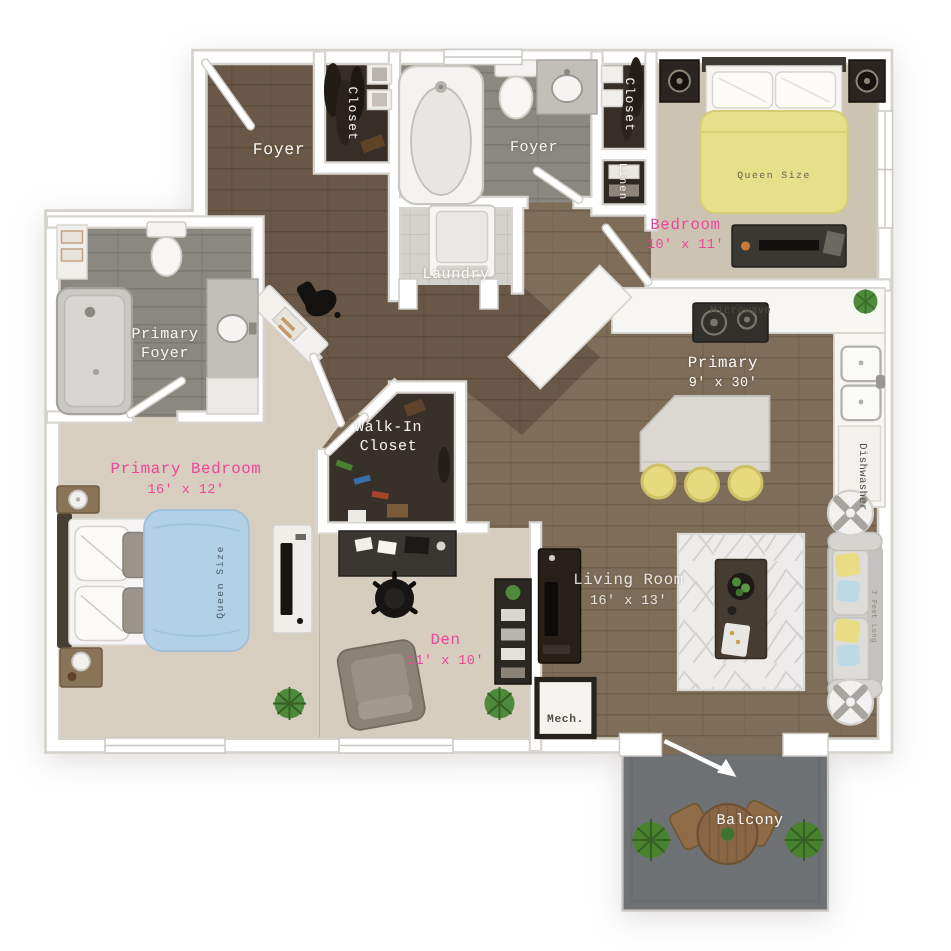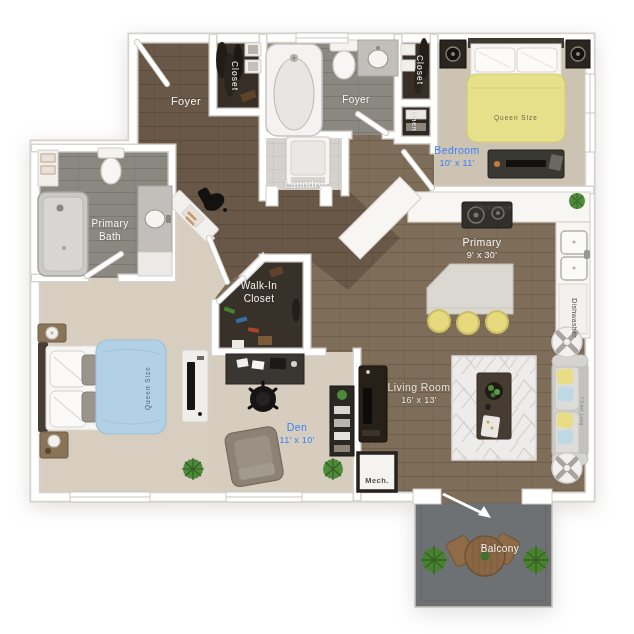--- a/index.html
+++ b/index.html
@@ -1,23 +1,23 @@
 <!DOCTYPE html>
 <html><head>
 <meta charset="utf-8">
 <style>
   html,body{margin:0;padding:0;background:#ffffff;}
   .stage{position:relative;width:634px;height:634px;background:#ffffff;overflow:hidden;
-         font-family:Liberation Sans, sans-serif;}
+         font-family:Liberation Mono, monospace;}
   .stage svg{position:absolute;left:0;top:0;filter:drop-shadow(0 5px 10px rgba(90,80,70,.18));}
   .labels{position:absolute;left:0;top:0;width:634px;height:634px;}
   .lbl{position:absolute;transform:translate(-50%,-50%);text-align:center;white-space:nowrap;
        line-height:1.3;letter-spacing:.4px;pointer-events:none;}
   .white{color:rgba(255,255,255,.95);text-shadow:0 0 2px rgba(60,50,40,.45);}
-  .gray{color:#3b82f6;}
+  .gray{color:#ec4899;}
   .dark{color:#514d46;text-shadow:none;margin-top:10px;}
   .nm{font-size:10.5px;}
   .dims{font-size:9px;letter-spacing:.3px;}
   .v{writing-mode:vertical-rl;}
   .vflip{writing-mode:vertical-rl;transform:translate(-50%,-50%) rotate(180deg);}
   .wrap{white-space:normal;width:60px;}
   .tiny{font-size:7px;letter-spacing:.3px;}
   .micro{font-size:5px;letter-spacing:.2px;color:#8a867c;text-shadow:none;}
   .tag{font-size:6.5px;letter-spacing:1px;text-shadow:none;}
   .closetlbl{font-size:8.5px;letter-spacing:1px;}
@@ -398,22 +398,26 @@
 
   <div class="lbl dark tiny" style="left:494px;top:198px">Microwave</div>
 
   <div class="lbl white" style="left:482px;top:249px">
     <div class="nm">Primary</div>
     <div class="dims">9' x 30'</div>
   </div>
 
   <div class="lbl dark v tiny" style="left:574px;top:308px">Dishwasher</div>
 
-  <div class="lbl white wrap" style="left:110px;top:230px;font-size:10px">Primary Bath</div>
-
+  <div class="lbl white wrap" style="left:110px;top:230px;font-size:10px">Primary Foyer</div>
+
+  <div class="lbl gray" style="left:124px;top:320px">
+    <div class="nm">Primary Bedroom</div>
+    <div class="dims">16' x 12'</div>
+  </div>
 
   <div class="lbl white wrap" style="left:259px;top:292px;font-size:10px">Walk-In Closet</div>
 
   <div class="lbl gray" style="left:297px;top:434px">
     <div class="nm">Den</div>
     <div class="dims">11' x 10'</div>
   </div>
 
   <div class="lbl dark" style="left:377px;top:471px;font-size:7.5px;font-weight:bold">Mech.</div>
 

